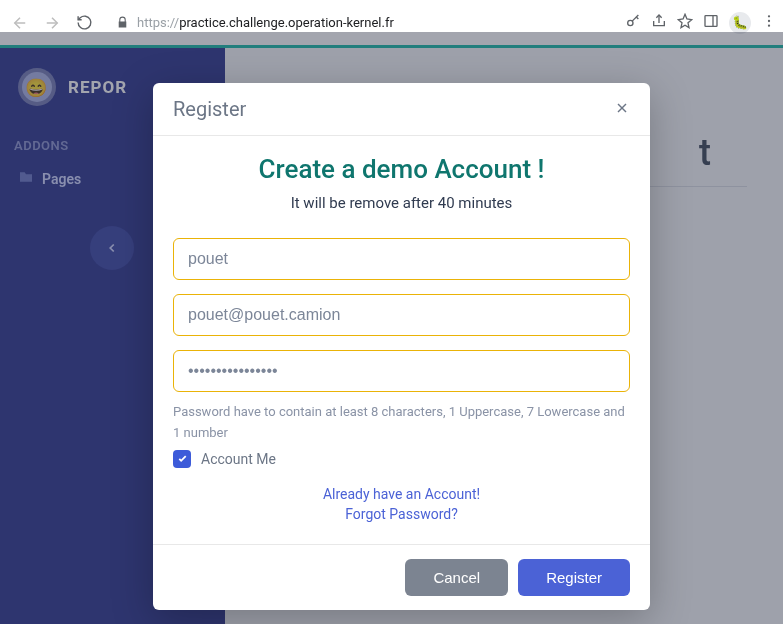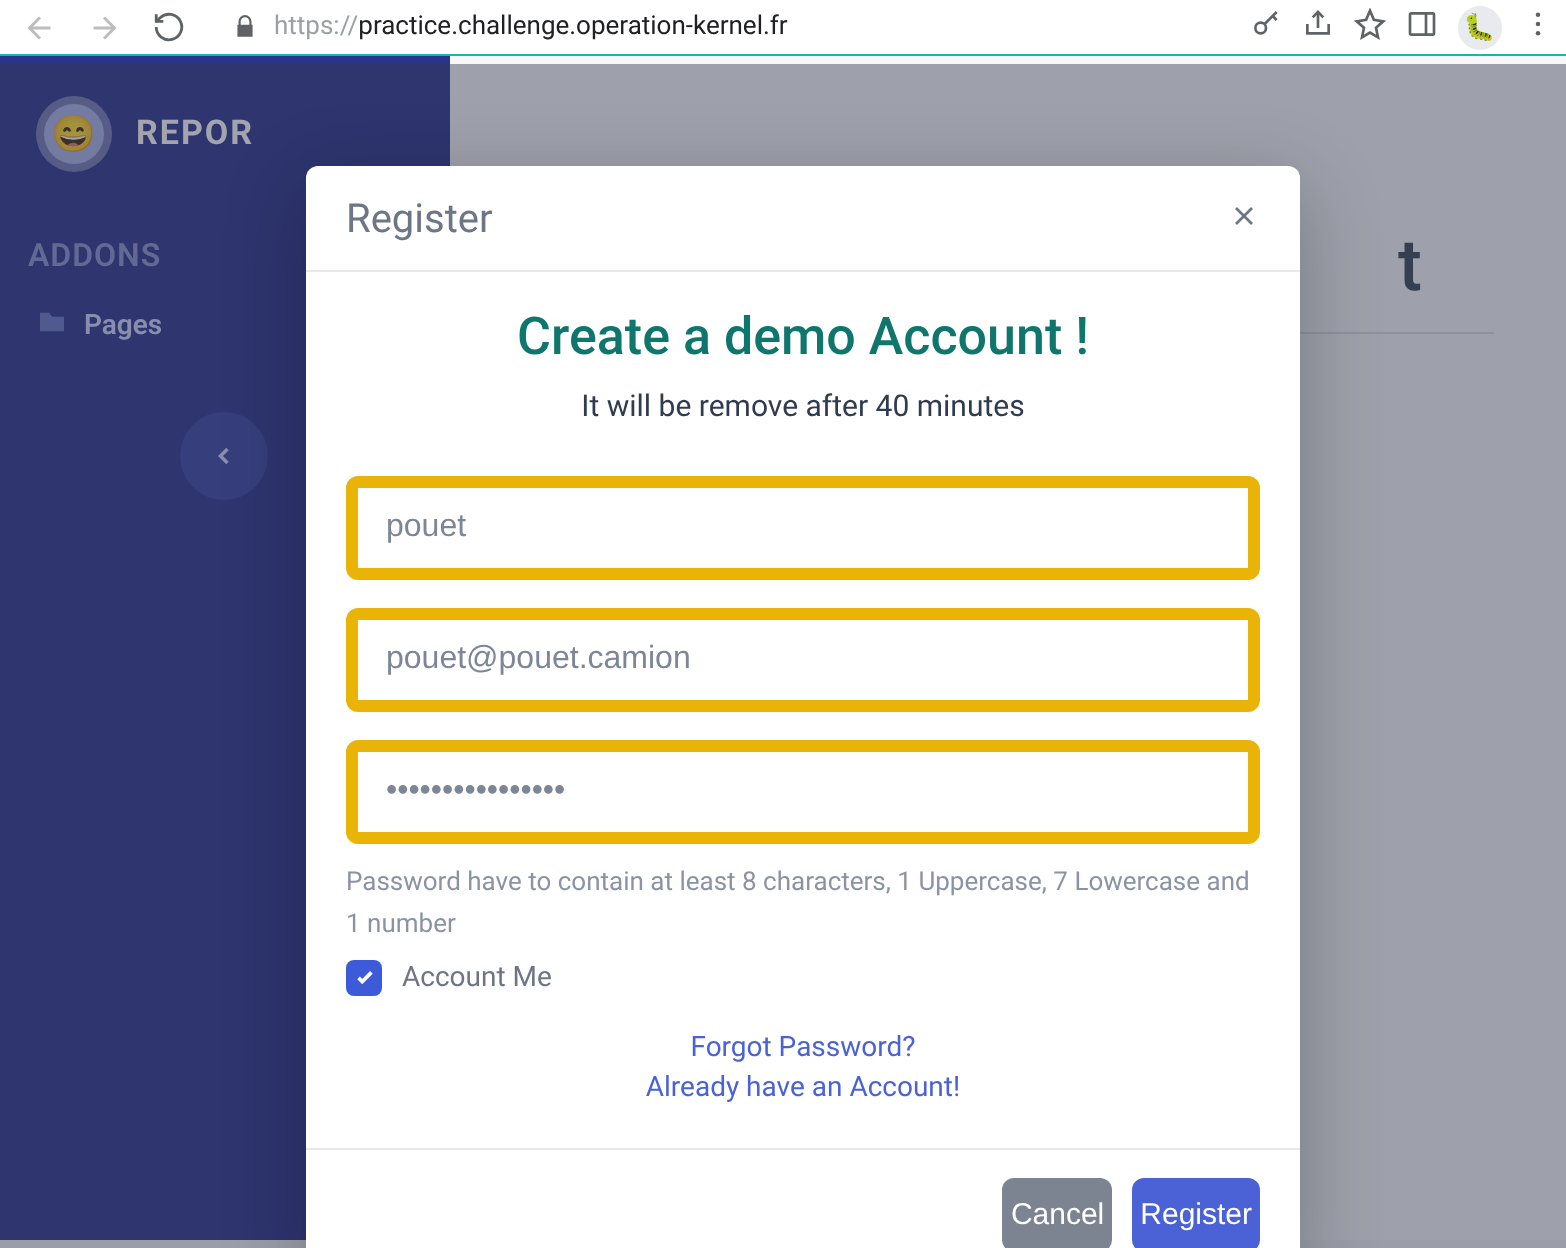--- a/index.html
+++ b/index.html
@@ -6,27 +6,27 @@
     body {
       font-family: -apple-system, BlinkMacSystemFont, "Segoe UI", Roboto, Arial, sans-serif;
       background: #f1f3f5;
       width: 783px;
       height: 624px;
       overflow: hidden;
       position: relative;
     }
     
     .browser-bar {
-      height: 28px;
+      height: 48px;
       background: #fff;
       display: flex;
       align-items: center;
       padding: 0 6px;
       gap: 4px;
-      border-bottom: 1px solid #14b8a6;
+      border-bottom: 3px solid #14b8a6;
     }
     .nav-btn {
       width: 28px; height: 28px;
       display:flex;align-items:center;justify-content:center;
       color:#5f6368; cursor:pointer; border-radius:50%;
     }
     .nav-btn.disabled { color:#bdbdbd; cursor:default;}
     .url-bar {
       flex:1; display:flex; align-items:center;
       background:#fff; border-radius:14px;
@@ -56,21 +56,21 @@
       display:flex;align-items:center;justify-content:center;
       color:#2a348d;
     }
     .brand-logo-inner{
       width:30px;height:30px;border-radius:50%;
       background:#a9b3e6;display:flex;align-items:center;justify-content:center;
       font-size:18px;
     }
     .brand-name{color:#fff;font-weight:700;letter-spacing:1px;font-size:17px;}
     .section-title{
-      padding:6px 14px;font-size:16px;color:#8a93cf;letter-spacing:0.5px;font-weight:600;
+      padding:6px 14px;font-size:13px;color:#8a93cf;letter-spacing:0.5px;font-weight:600;
     }
     .nav-item{
       display:flex;align-items:center;gap:8px;
       padding:10px 18px;font-size:14px;font-weight:600;
       color:#cfd6ff;cursor:pointer;
     }
     .nav-item .folder{color:#6b77c6;}
     .collapse-btn{
       position:absolute; top:178px; left:90px;
       width:44px;height:44px;border-radius:50%;
@@ -97,41 +97,41 @@
     .modal-header{
       display:flex;align-items:center;justify-content:space-between;
       padding:14px 20px;border-bottom:1px solid #e8e8e8;
     }
     .modal-title{font-size:20px;color:#6c7686;font-weight:400;}
     .modal-close{color:#6c7686;font-size:20px;cursor:pointer;line-height:1;}
     .modal-body{padding:14px 20px 0;}
     .modal-h2{text-align:center;font-size:26px;color:#0f766e;font-weight:500;margin:4px 0 10px;}
     .modal-sub{text-align:center;font-size:15px;color:#303b50;margin-bottom:26px;}
     .field{
-      width:100%;border:6px solid #eab308;border-radius:6px;
+      width:100%;border:1px solid #eab308;border-radius:6px;
       padding:11px 14px;font-size:16px;color:#7c8698;margin-bottom:14px;
       background:#fff;
     }
     .field::placeholder{color:#9aa3b2;}
     .hint{font-size:13px;color:#8a93a6;line-height:1.6;margin:-4px 0 6px;}
     .check-row{display:flex;align-items:center;gap:10px;margin:2px 0 18px;}
     .checkbox{
       width:18px;height:18px;border-radius:4px;background:#3d5bd9;
       display:flex;align-items:center;justify-content:center;color:#fff;font-size:12px;
       cursor:pointer;
     }
     .check-label{font-size:14px;color:#6c7686;}
     .links{text-align:center;margin-bottom:22px;}
     .link{color:#4b62d6;font-size:14px;text-decoration:none;cursor:pointer;display:block;margin:4px 0;}
     .modal-footer{
       border-top:1px solid #e8e8e8;padding:14px 20px;
       display:flex;justify-content:flex-end;gap:10px;
     }
     .btn{
-      border:none;border-radius:6px;padding:10px 4px;font-size:15px;cursor:pointer;
+      border:none;border-radius:6px;padding:10px 28px;font-size:15px;cursor:pointer;
     }
     .btn-secondary{background:#7c8491;color:#fff;}
     .btn-primary{background:#4b62d6;color:#fff;}
     hr.main-divider{border:none;border-top:1px solid #d9dde3;margin-top:12px;}
   </style>
 </head>
 <body>
 
 <div class="browser-bar">
   <div class="nav-btn disabled">
@@ -248,21 +248,21 @@
     <div class="hint">Password have to contain at least 8 characters, 1 Uppercase, 7 Lowercase and 1 number</div>
     <div class="check-row">
       <div class="checkbox">
         <svg width="11" height="11" viewBox="0 0 24 24" fill="none" stroke="currentColor" stroke-width="4">
             <path d="M5 13l4 4L19 7"></path>
           </svg>
       </div>
       <div class="check-label">Account Me</div>
     </div>
     <div class="links">
+      <a class="link">Already have an Account!</a>
       <a class="link">Forgot Password?</a>
-      <a class="link">Already have an Account!</a>
     </div>
   </div>
   <div class="modal-footer">
     <button class="btn btn-secondary">Cancel</button>
     <button class="btn btn-primary">Register</button>
   </div>
 </div>
 
 </body></html>

